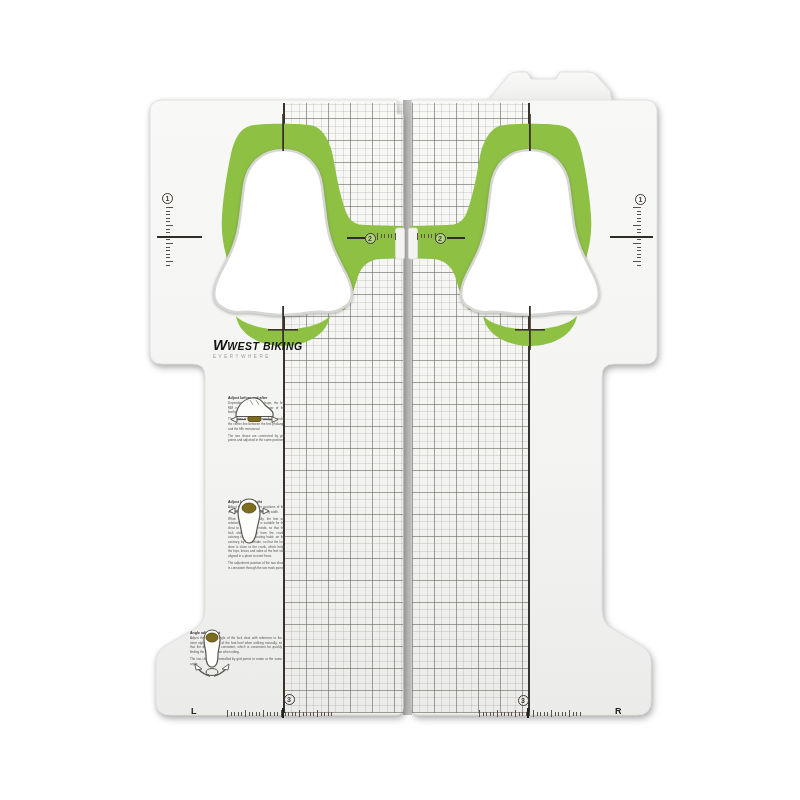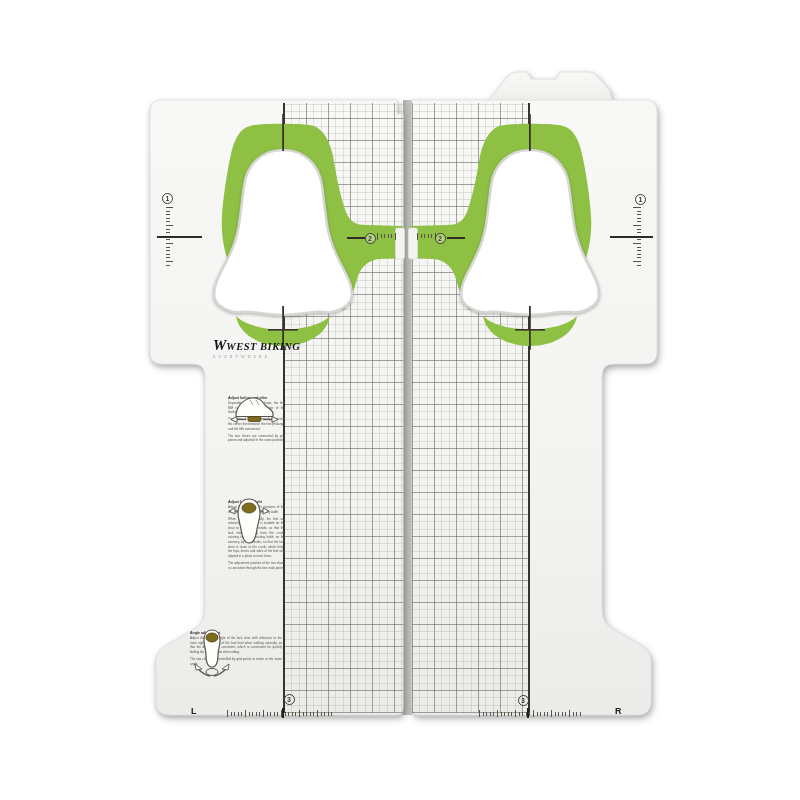--- a/index.html
+++ b/index.html
@@ -18,21 +18,21 @@
   }
   .centerline{width:2px;background:var(--line-dark,#38322b);}
   .circle-num{width:11px;height:11px;border:1px solid #3c362f;border-radius:50%;
     font-size:7px;font-weight:bold;color:#3c362f;display:flex;align-items:center;justify-content:center;
     background:rgba(255,255,255,.35);box-sizing:border-box;}
   .ruler-h{height:4px;background:repeating-linear-gradient(90deg,#57524b 0 1px,transparent 1px 3.6px);}
   .ruler-h-long{height:7px;background:repeating-linear-gradient(90deg,#57524b 0 1px,transparent 1px 18px);}
   .ruler-v{width:4px;background:repeating-linear-gradient(180deg,#57524b 0 1px,transparent 1px 3.6px);}
   .ruler-v-long{width:7px;background:repeating-linear-gradient(180deg,#57524b 0 1px,transparent 1px 18px);}
   .hline{height:2px;background:#2f2b26;}
-  .brand{line-height:1;color:#141414;white-space:nowrap;font-family:Liberation Serif, serif;}
+  .brand{line-height:1;color:#141414;white-space:nowrap;}
   .brand .w{font-size:15px;font-weight:bold;font-style:italic;}
   .brand .rest{font-size:10.5px;font-weight:bold;font-style:italic;letter-spacing:.5px;}
   .brand .tag{display:block;margin-top:2px;font-size:4.5px;letter-spacing:2.6px;color:#9a9a98;font-style:normal;}
   .tblock{color:#55524d;}
   .tblock h4{margin:3px 0 1px 0;font-size:3.6px;font-weight:bold;color:#33302c;}
   .tblock p{margin:0 0 2.5px 0;font-size:3.1px;line-height:1.5;text-align:justify;}
   .side-letter{font-size:9px;font-weight:bold;color:#21201e;}
   .icon-wrap{display:block;}
 </style>
 </head>

